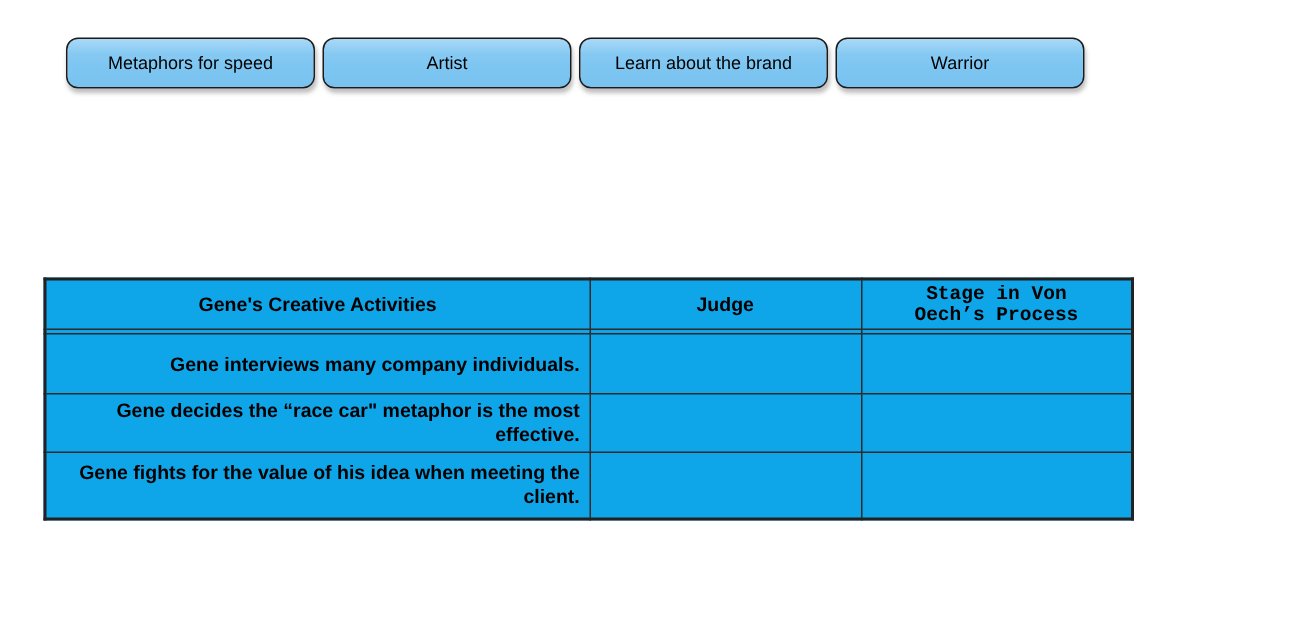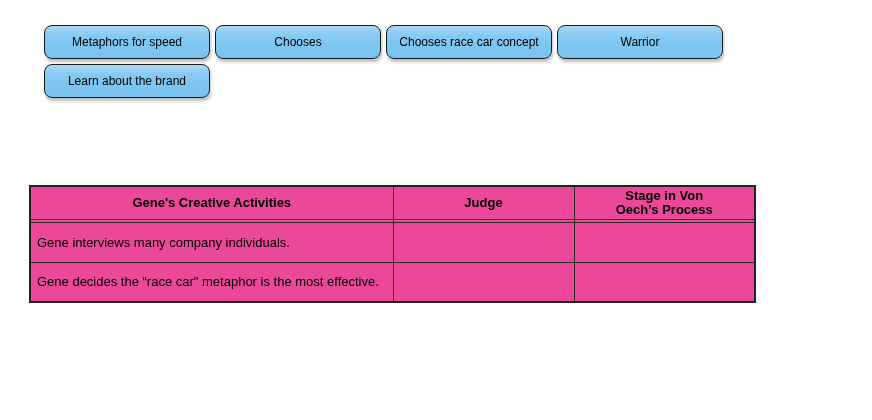--- a/index.html
+++ b/index.html
@@ -47,66 +47,66 @@
 
   
   table.qtable {
     position: absolute;
     left: 29px;
     top: 185px;
     width: 725px;
     border-collapse: collapse;
     table-layout: fixed;
     border: 2px solid #222222;
-    background: #ec4899;
+    background: #0ea5e9;
   }
   .qtable col.c1 { width: 363px; }
   .qtable col.c2 { width: 181px; }
   .qtable col.c3 { width: 181px; }
   .qtable th, .qtable td {
     border: 1px solid #2b2b2b;
     font-size: 13px;
     vertical-align: middle;
     box-sizing: border-box;
   }
   .qtable th {
     font-weight: bold;
     text-align: center;
     height: 26px;
     padding: 2px 4px;
     line-height: 14px;
   }
-  .qtable th.stage-col { white-space: pre-line; }
+  .qtable th.stage-col { white-space: pre-line; font-family: Liberation Mono, monospace; }
   .qtable tr.spacer td {
     height: 3px;
     padding: 0;
     line-height: 0;
     font-size: 0;
   }
   .qtable td {
-    text-align: left;
+    text-align: right;
     padding: 3px 6px;
     line-height: 16px;
+    font-weight: bold;
   }
   .qtable tr.r1 { height: 40px; }
   .qtable tr.r2 { height: 39px; }
   .qtable tr.r3 { height: 39px; }
   .qtable tr.r4 { height: 44px; }
 </style>
 </head>
 <body>
 
 <div id="canvas">
 
   <div class="chip-grid">
     <div class="chip">Metaphors for speed</div>
-    <div class="chip">Chooses</div>
-    <div class="chip">Chooses race car concept</div>
+    <div class="chip">Artist</div>
+    <div class="chip">Learn about the brand</div>
     <div class="chip">Warrior</div>
-    <div class="chip">Learn about the brand</div>
   </div>
 
   <table class="qtable">
     <colgroup>
         <col class="c1">
         <col class="c2">
         <col class="c3">
       </colgroup>
     <thead>
       <tr>
@@ -125,16 +125,21 @@
       <tr class="r1">
         <td>Gene interviews many company individuals.</td>
         <td></td>
         <td></td>
       </tr>
       <tr class="r3">
         <td>Gene decides the “race car" metaphor is the most effective.</td>
         <td></td>
         <td></td>
       </tr>
+      <tr class="r4">
+        <td>Gene fights for the value of his idea when meeting the client.</td>
+        <td></td>
+        <td></td>
+      </tr>
     </tbody>
   </table>
 
 </div>
 
 </body></html>

